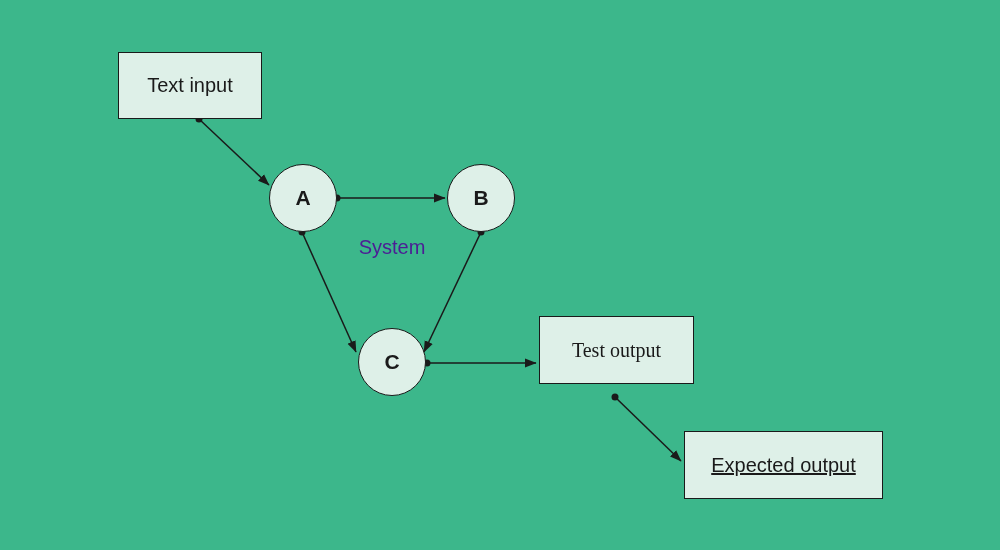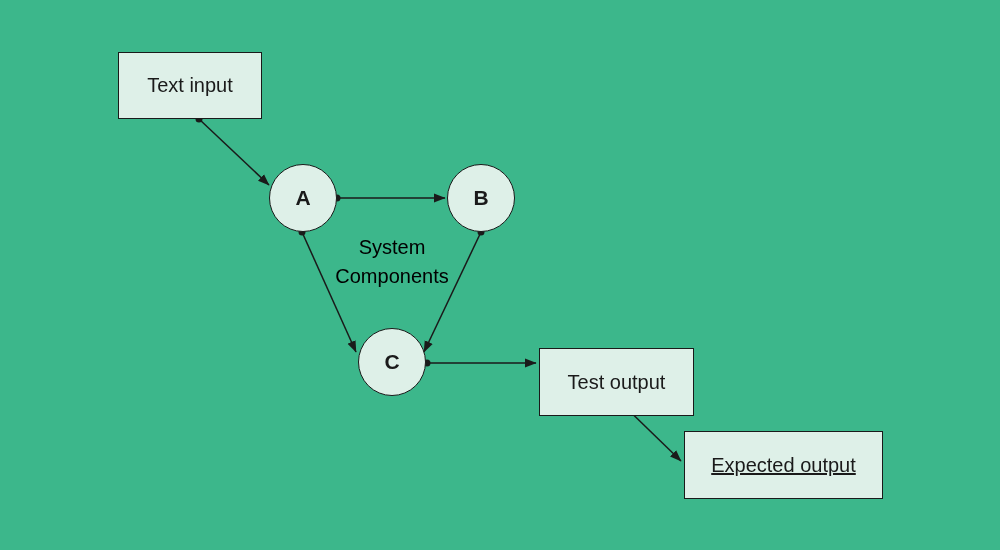--- a/index.html
+++ b/index.html
@@ -28,31 +28,31 @@
   .circle {
     position: absolute;
     width: 68px; height: 68px;
     border-radius: 50%;
     background: #def0e8;
     border: 1.5px solid #1a1a1a;
     display: flex; align-items: center; justify-content: center;
     font-size: 21px; font-weight: 700; color: #1a1a1a;
   }
   #box-text-input      { left: 118px; top:  52px; width: 144px; height: 67px; }
-  #box-test-output     { left: 539px; top: 348px; width: 155px; height: 68px; }
+  #box-test-output     { left: 539px; top: 316px; width: 155px; height: 68px; font-family: Liberation Serif, serif; }
   #box-expected-output { left: 684px; top: 431px; width: 199px; height: 68px; text-decoration: underline; }
   #node-a { left: 269px; top: 164px; }
   #node-b { left: 447px; top: 164px; }
   #node-c { left: 358px; top: 328px; }
   .annotation {
     position: absolute;
     left: 292px; top: 233px; width: 200px;
     text-align: center;
     font-size: 20px; line-height: 29px;
-    color: #000000;
+    color: #4c1d95;
   }
 </style>
 </head>
 <body>
 
 <div class="stage">
 
   <svg class="edges" viewBox="0 0 1000 550" xmlns="http://www.w3.org/2000/svg">
     <defs>
       <marker id="arrow" viewBox="0 0 12 10" refX="11" refY="5" markerWidth="12" markerHeight="10" markerUnits="userSpaceOnUse" orient="auto-start-reverse">
@@ -79,21 +79,20 @@
   <div class="circle" id="node-a">
     <span>A</span>
   </div>
 
   <div class="circle" id="node-b">
     <span>B</span>
   </div>
 
   <div class="annotation">
     <div>System</div>
-    <div>Components</div>
   </div>
 
   <div class="circle" id="node-c">
     <span>C</span>
   </div>
 
   <div class="box" id="box-test-output">
     <span>Test output</span>
   </div>
 

